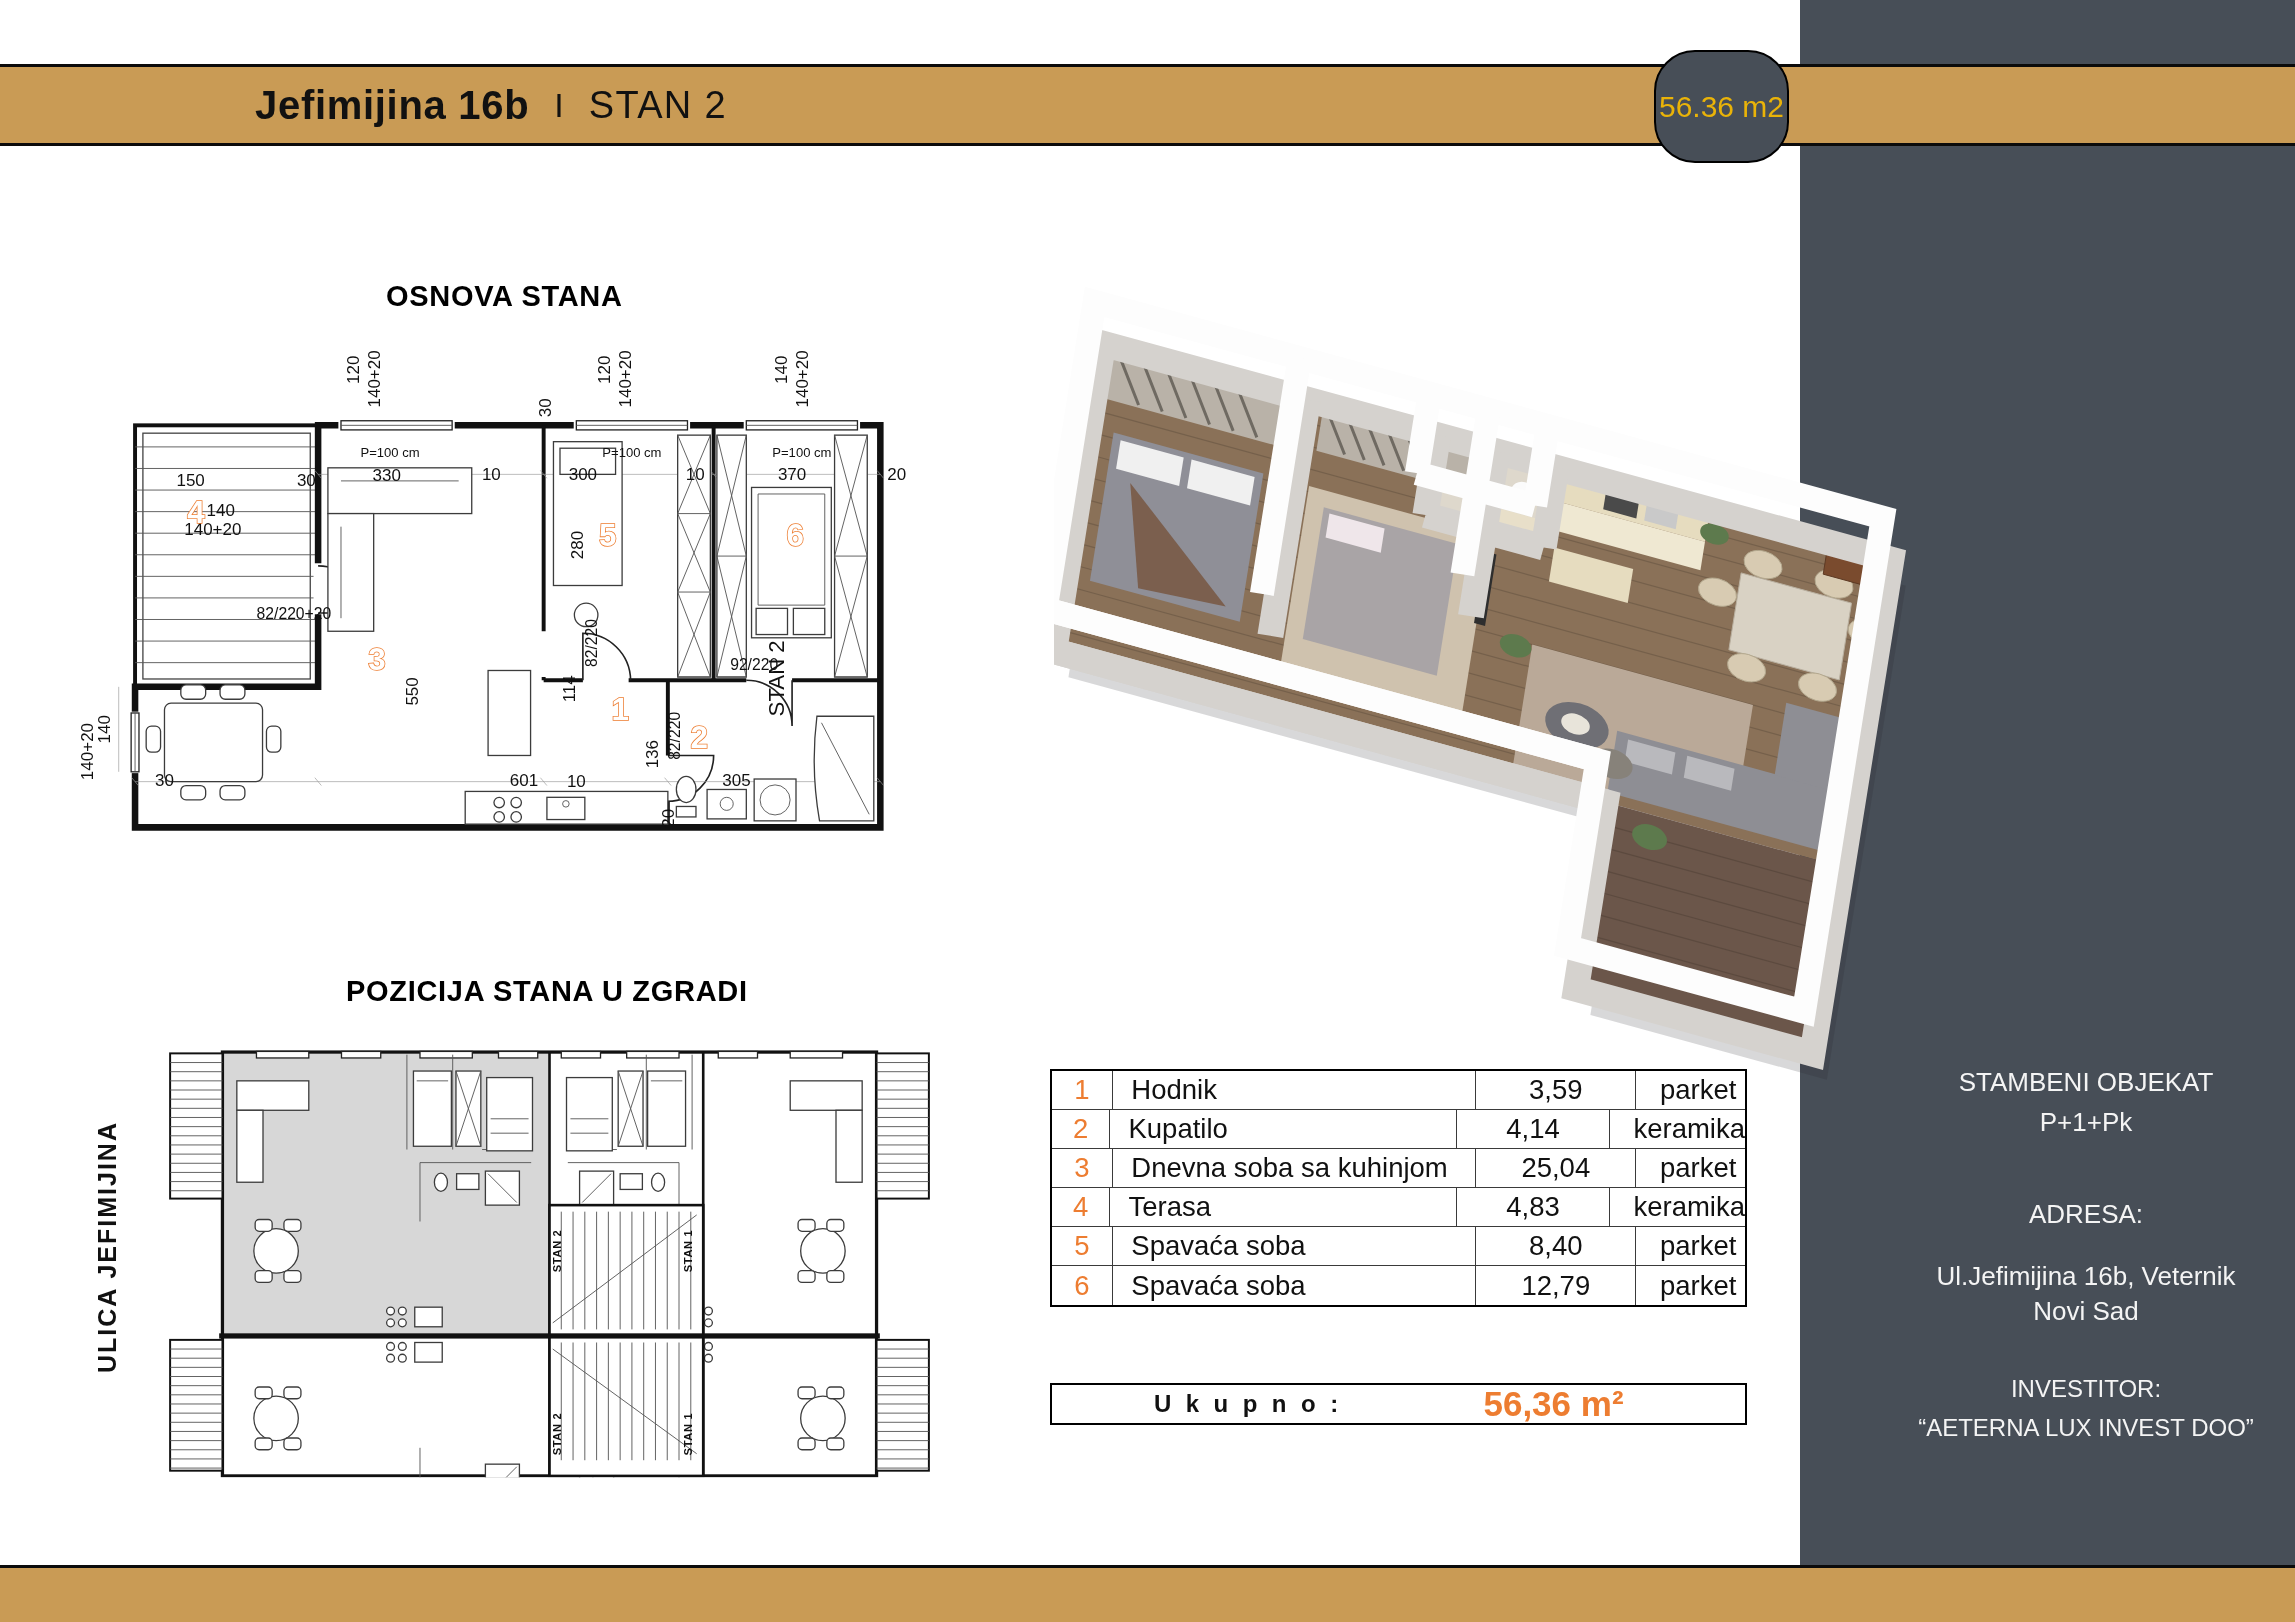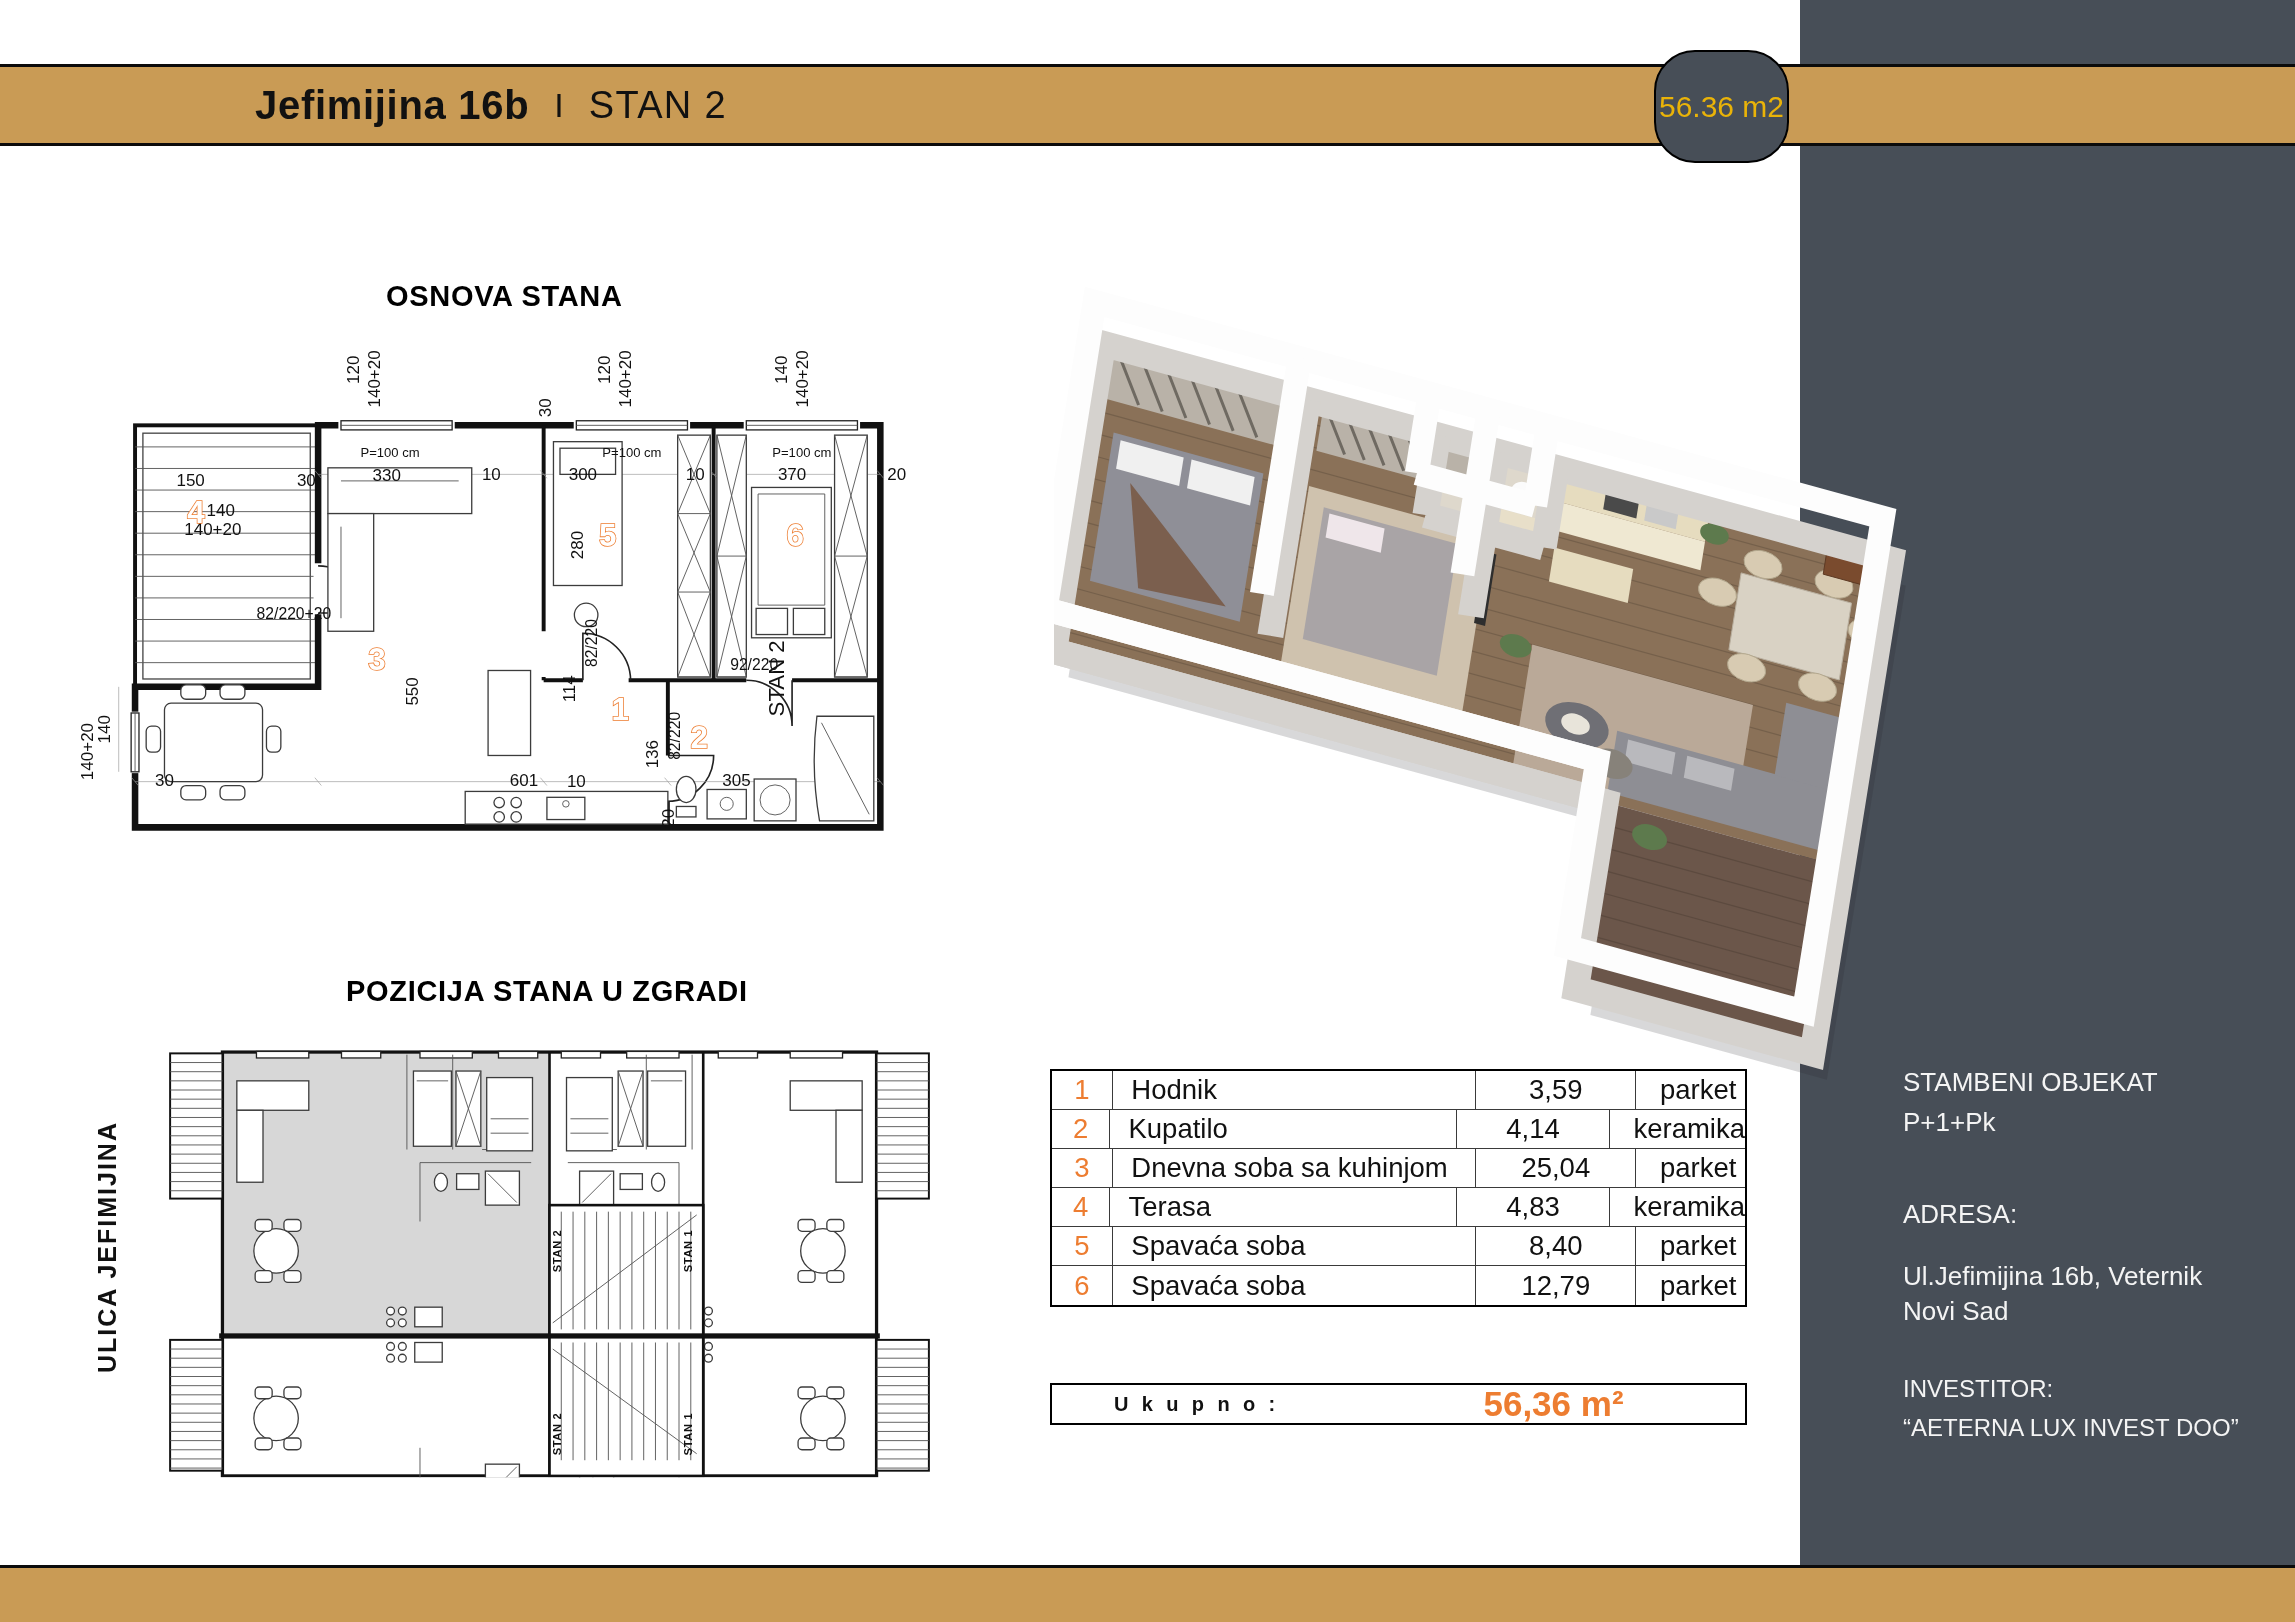--- a/index.html
+++ b/index.html
@@ -43,25 +43,25 @@
              border-bottom:2px solid #222;letter-spacing:0.7px;}
   .trow{display:flex;height:39px;align-items:center;border-bottom:1.3px solid #3a3a3a;box-sizing:border-box;}
   .trow:last-child{border-bottom:none;}
   .tc-num{width:60px;text-align:center;color:var(--orange);font-size:27.5px;border-right:1.3px solid #3a3a3a;
           align-self:stretch;display:flex;align-items:center;justify-content:center;}
   .tc-name{width:344px;padding-left:18.3px;font-size:27.5px;border-right:1.3px solid #3a3a3a;align-self:stretch;display:flex;align-items:center;}
   .tc-area{width:159px;text-align:center;font-size:27.5px;border-right:1.3px solid #3a3a3a;align-self:stretch;display:flex;align-items:center;justify-content:center;}
   .tc-floor{flex:1;padding-left:23.6px;font-size:27.5px;align-self:stretch;display:flex;align-items:center;}
   #totalBox{position:absolute;left:1050px;top:1383px;width:697px;height:42px;border:2px solid #000;
             background:#fff;box-sizing:border-box;display:flex;align-items:center;}
-  #totalBox .lbl{margin-left:62px;font-size:20px;font-weight:bold;letter-spacing:3.9px;}
+  #totalBox .lbl{margin-left:102px;font-size:24px;font-weight:bold;letter-spacing:3.9px;}
   #totalBox .val{position:absolute;left:364px;width:275px;text-align:center;font-size:35px;font-weight:bold;
             color:var(--orange);}
   
-  #sideInfo{position:absolute;left:1903px;top:1068px;width:366px;color:#f4f4f4;z-index:6;}
+  #sideInfo{position:absolute;left:1903px;top:1068px;width:366px;color:#f4f4f4;z-index:6;text-align:center;}
   #sideInfo div{font-size:26px;line-height:1.1;}
   .mb-s{margin-bottom:11.8px;} .mb-xl{margin-bottom:63px;} .mb-m{margin-bottom:33px;}
   .mb-xs{margin-bottom:6.5px;} .mb-l{margin-bottom:51px;} .mb-i{margin-bottom:12px;}
   .inv{font-size:24px !important;}
 </style>
 </head>
 <body>
 
 <div id="page">
 

